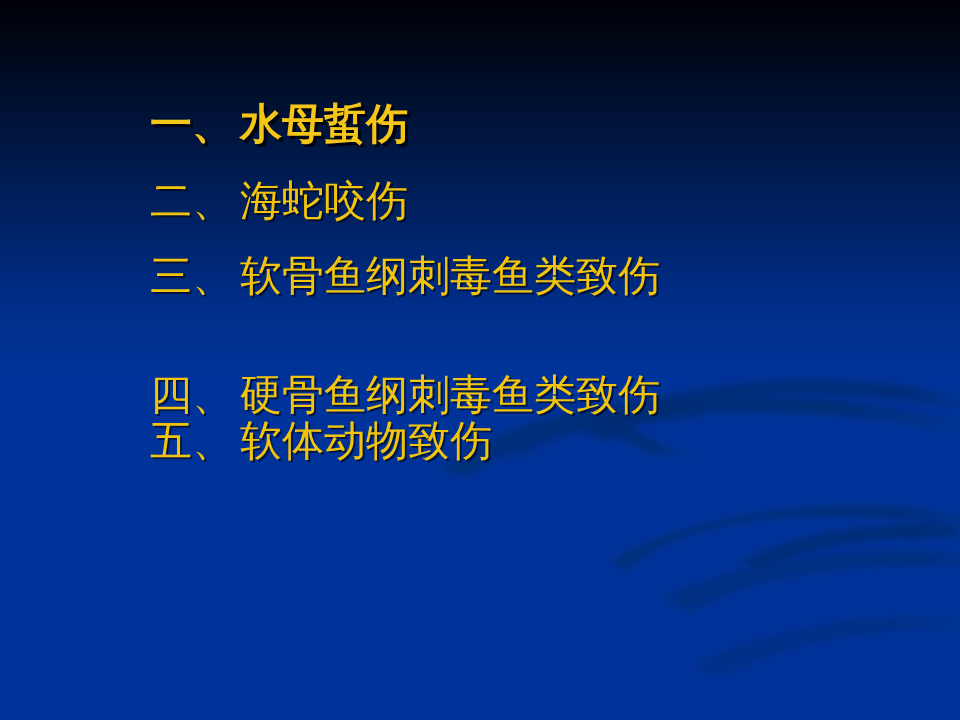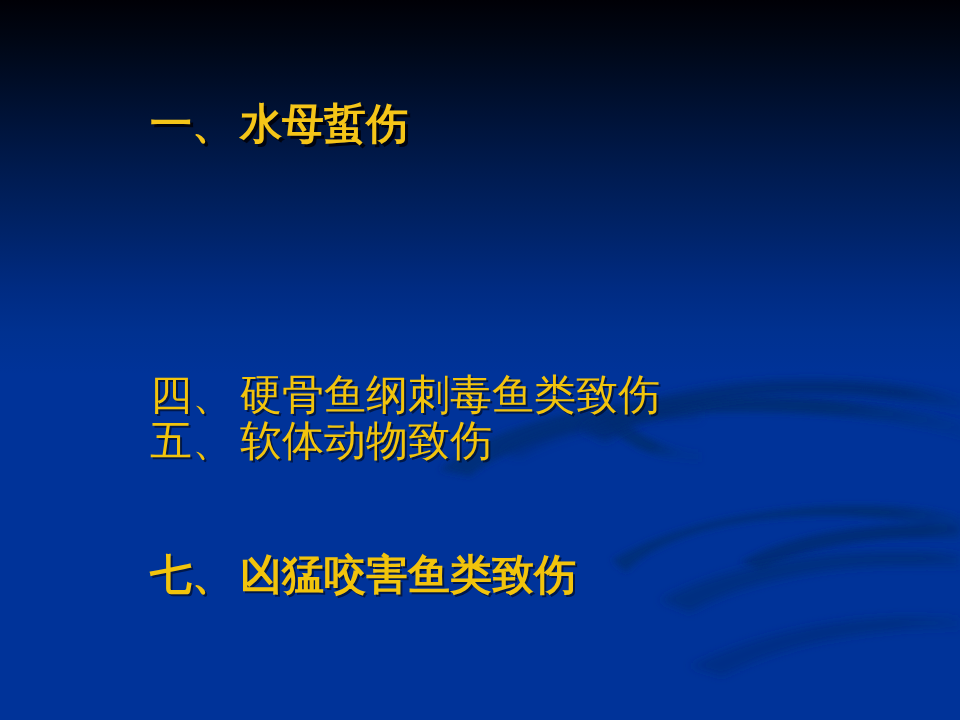--- a/index.html
+++ b/index.html
@@ -142,29 +142,32 @@
       </g>
     </svg>
   </div>
 
   <div class="content">
 
     <div class="line first l1">
       <span class="num">一、</span><span>水母蜇伤</span>
     </div>
 
+    <div class="line l2">
+      <span class="num">二、</span><span>海蛇咬伤</span>
+    </div>
 
+    <div class="line l3">
+      <span class="num">三、</span><span>软骨鱼纲刺毒鱼类致伤</span>
+    </div>
 
     <div class="line l4">
       <span class="num">四、</span><span>硬骨鱼纲刺毒鱼类致伤</span>
     </div>
 
     <div class="line l5">
       <span class="num">五、</span><span>软体动物致伤</span>
     </div>
 
 
-    <div class="line l7">
-      <span class="num">七、</span><span>凶猛咬害鱼类致伤</span>
-    </div>
 
   </div>
 </div>
 
 </body></html>

